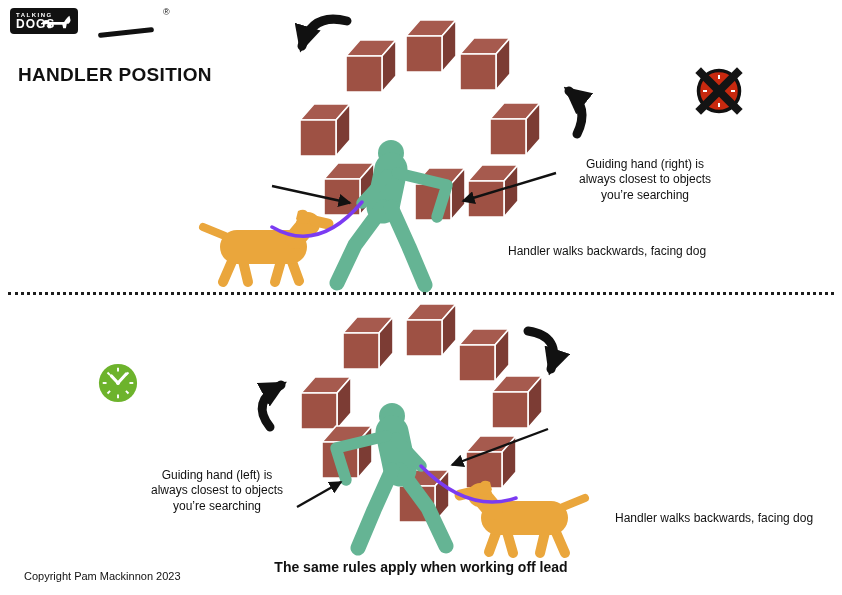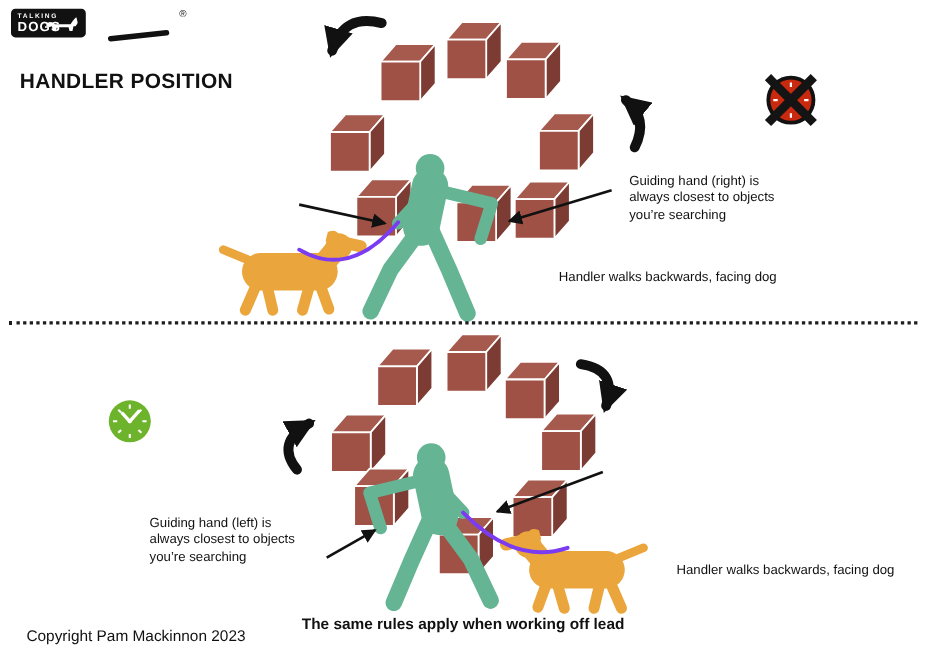--- a/index.html
+++ b/index.html
@@ -23,30 +23,30 @@
   .title{position:absolute;left:18px;top:64px;margin:0;font-size:19px;font-weight:bold;letter-spacing:.3px;}
   .sec-head{position:absolute;text-align:center;font-weight:bold;line-height:1.25;}
   .sec-head .l1{font-size:14px;}
   .sec-head .l2{font-size:13.5px;}
   .head-top{left:598px;top:17px;width:232px;}
   .head-bottom{left:18px;top:320px;width:190px;}
   .clock{position:absolute;}
   .clock-red{left:695px;top:67px;}
   .clock-green{left:97px;top:362px;}
   .anno{position:absolute;font-size:12px;line-height:1.28;white-space:pre-line;}
-  .anno-center{}
+  .anno-center{text-align:center;}
   .a-top-left{left:158px;top:148px;width:160px;}
   .a-top-right{left:572px;top:157px;width:146px;}
   .a-top-walk{left:508px;top:244px;width:230px;}
   .a-bot-right{left:551px;top:407px;width:146px;}
   .a-bot-left{left:136px;top:468px;width:162px;}
   .a-bot-walk{left:615px;top:511px;width:220px;}
   .divider{position:absolute;left:8px;top:292px;width:826px;border-top:3px dotted #1d1d1d;}
   .offlead{position:absolute;left:0;right:0;top:559px;text-align:center;font-weight:bold;font-size:14px;}
-  .copyright{position:absolute;left:24px;top:570px;font-size:14px;}
+  .copyright{position:absolute;left:24px;top:570px;font-size:11px;}
   
   #scene{position:absolute;left:0;top:0;width:842px;height:595px;}
   .cube-top{fill:var(--cube-top);stroke:var(--cube-edge);stroke-width:1.6;stroke-linejoin:round;}
   .cube-front{fill:var(--cube-front);stroke:var(--cube-edge);stroke-width:1.6;stroke-linejoin:round;}
   .cube-side{fill:var(--cube-side);stroke:var(--cube-edge);stroke-width:1.6;stroke-linejoin:round;}
   .head{fill:var(--figure);}
   .torso{stroke:var(--figure);stroke-width:33;stroke-linecap:round;fill:none;}
   .arm{stroke:var(--figure);stroke-width:11.5;stroke-linecap:round;stroke-linejoin:round;fill:none;}
   .leg{stroke:var(--figure);stroke-width:15;stroke-linecap:round;stroke-linejoin:round;fill:none;}
   .dog-solid{fill:var(--dog);}

